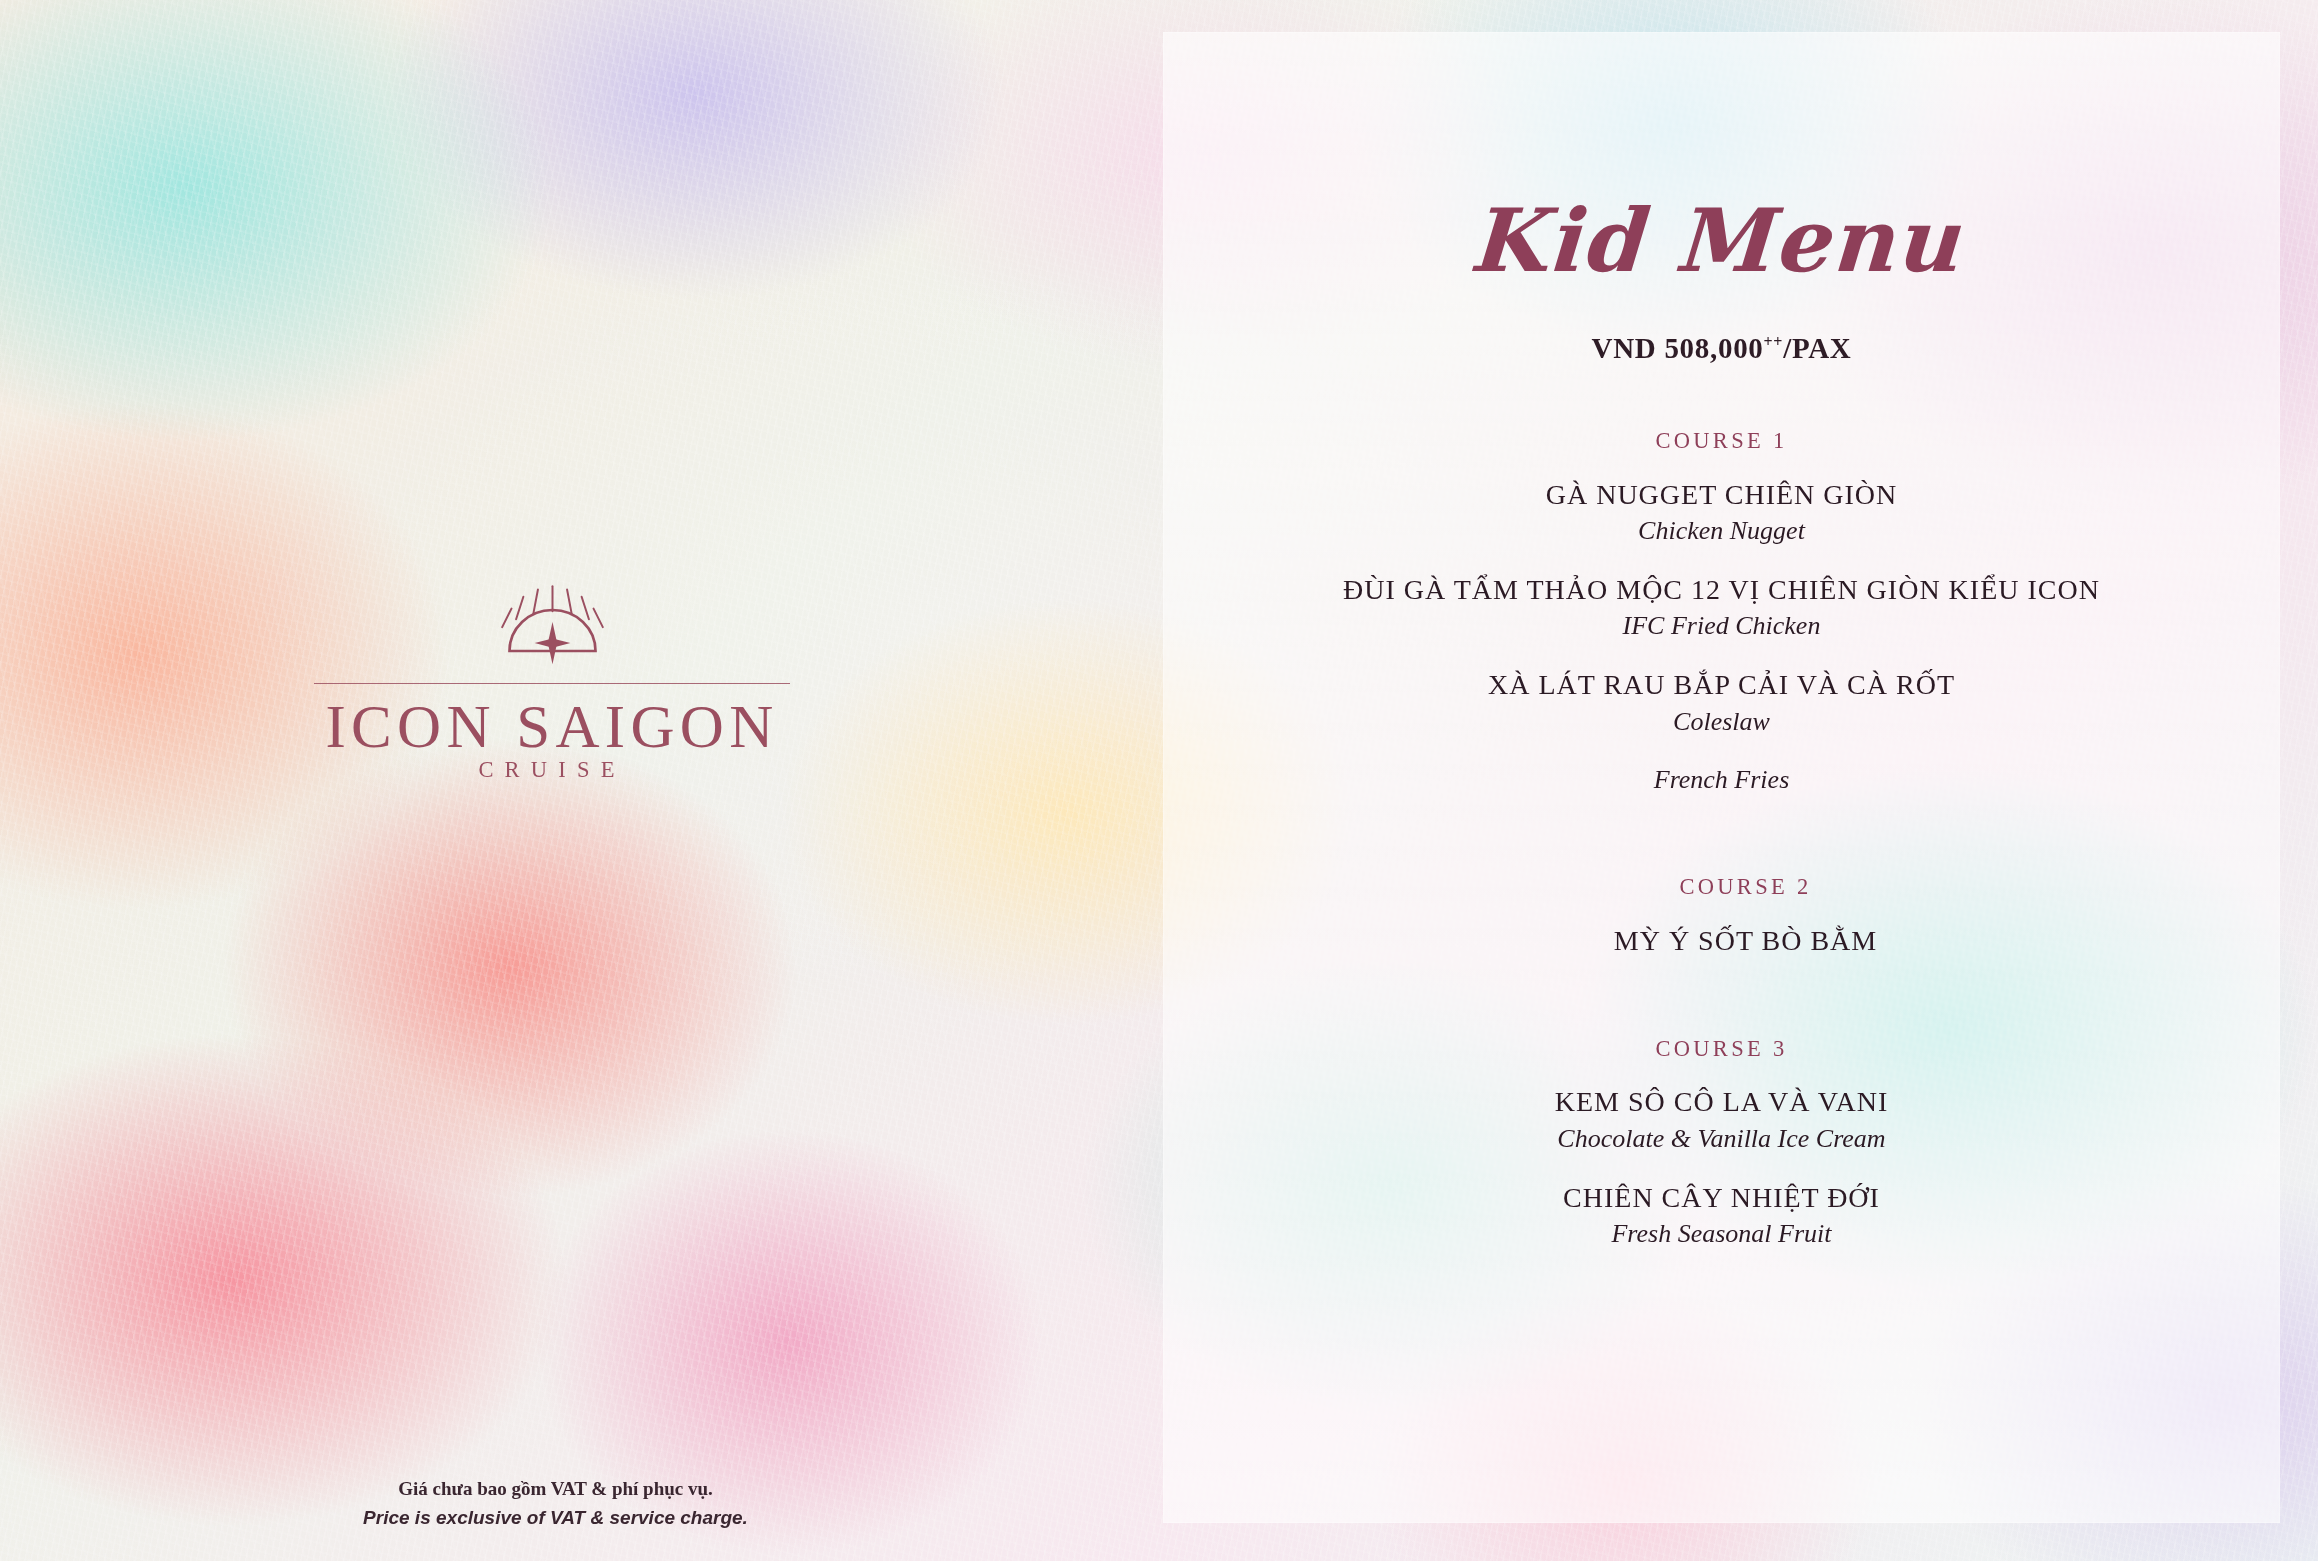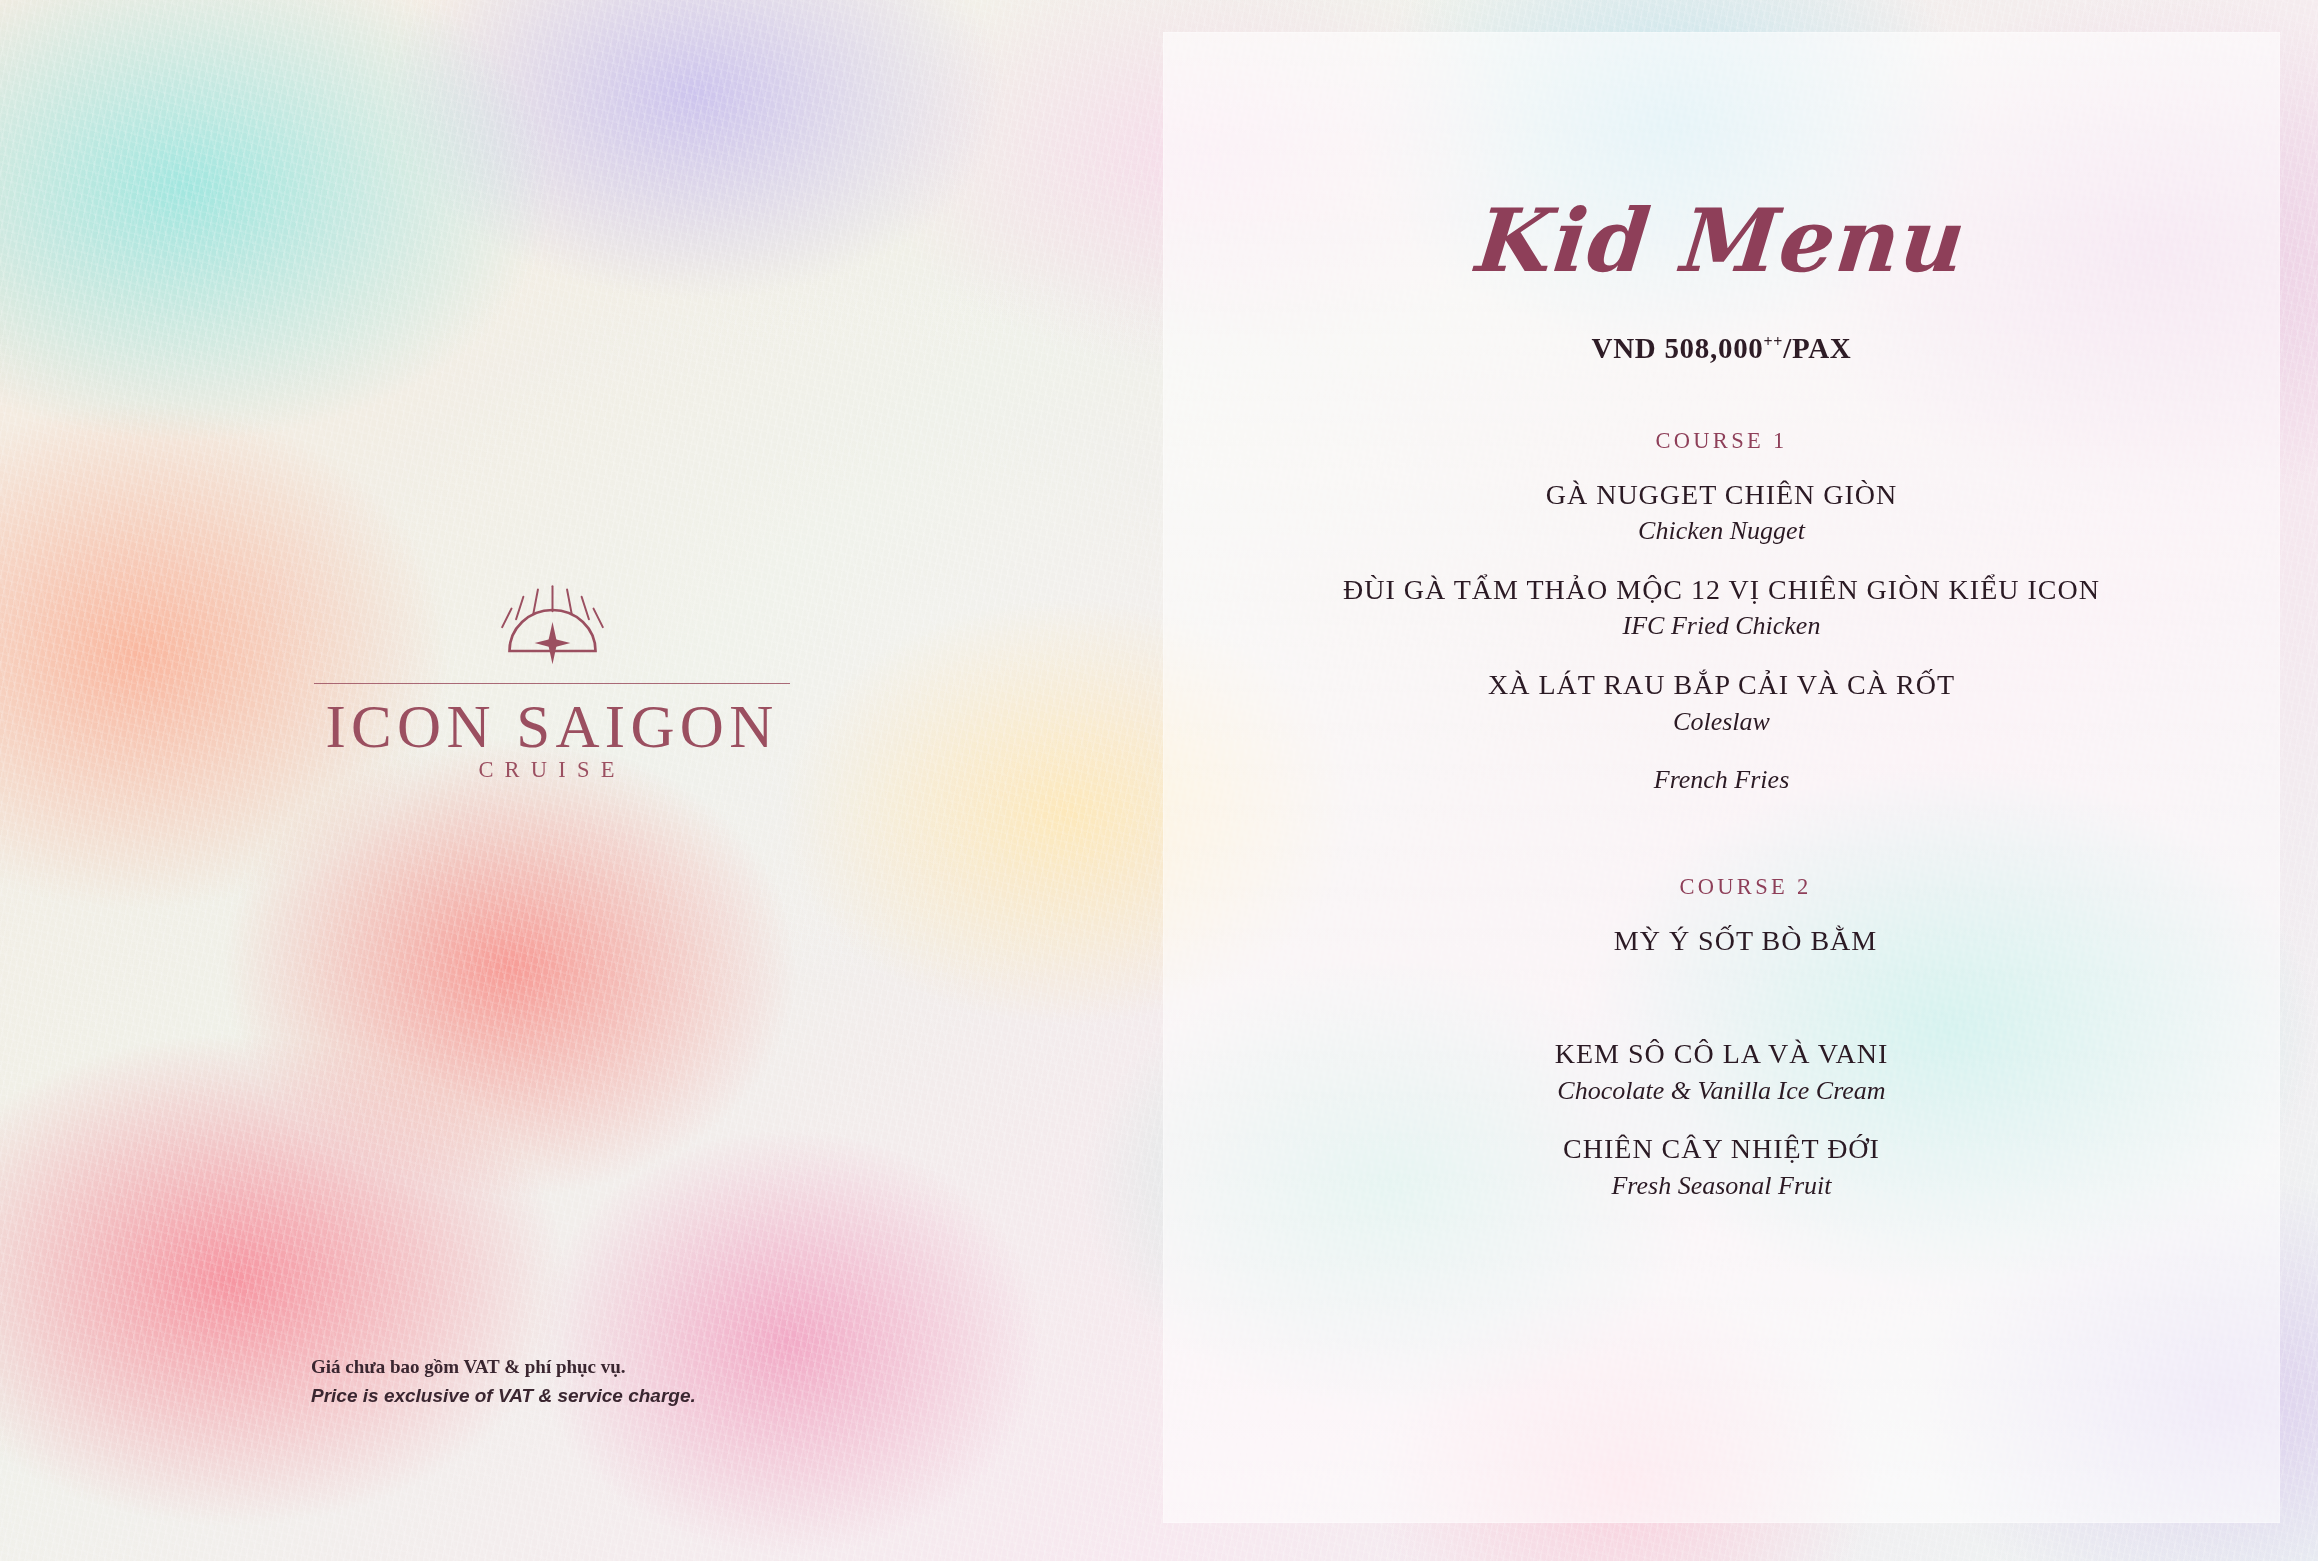--- a/index.html
+++ b/index.html
@@ -103,23 +103,23 @@
     font-family: "Liberation Serif", serif;
     font-size: 22.5px;
     letter-spacing: 11.2px;
     color: #9b4f60;
   }
 
   
   .footnote {
     position: absolute;
     left: 311px;
-    top: 1353px;
+    top: 1475px;
     width: 489px;
-    text-align: left;
+    text-align: center;
     color: #3a2630;
     line-height: 1.5;
   }
   .footnote .fn-vn {
     font-family: "Liberation Serif", serif;
     font-weight: bold;
     font-size: 19px;
   }
   .footnote .fn-en {
     font-family: Liberation Sans, sans-serif;
@@ -269,20 +269,21 @@
       </div>
 
       <div class="course course-2">
         <div class="course-label">COURSE 2</div>
         <div class="dish">
           <div class="dish-vn">MỲ Ý SỐT BÒ BẰM</div>
         </div>
       </div>
 
       <div class="course course-3">
+        <div class="course-label">COURSE 3</div>
         <div class="dish">
           <div class="dish-vn">KEM SÔ CÔ LA VÀ VANI</div>
           <div class="dish-en">Chocolate &amp; Vanilla Ice Cream</div>
         </div>
         <div class="dish">
           <div class="dish-vn">CHIÊN CÂY NHIỆT ĐỚI</div>
           <div class="dish-en">Fresh Seasonal Fruit</div>
         </div>
       </div>
 

